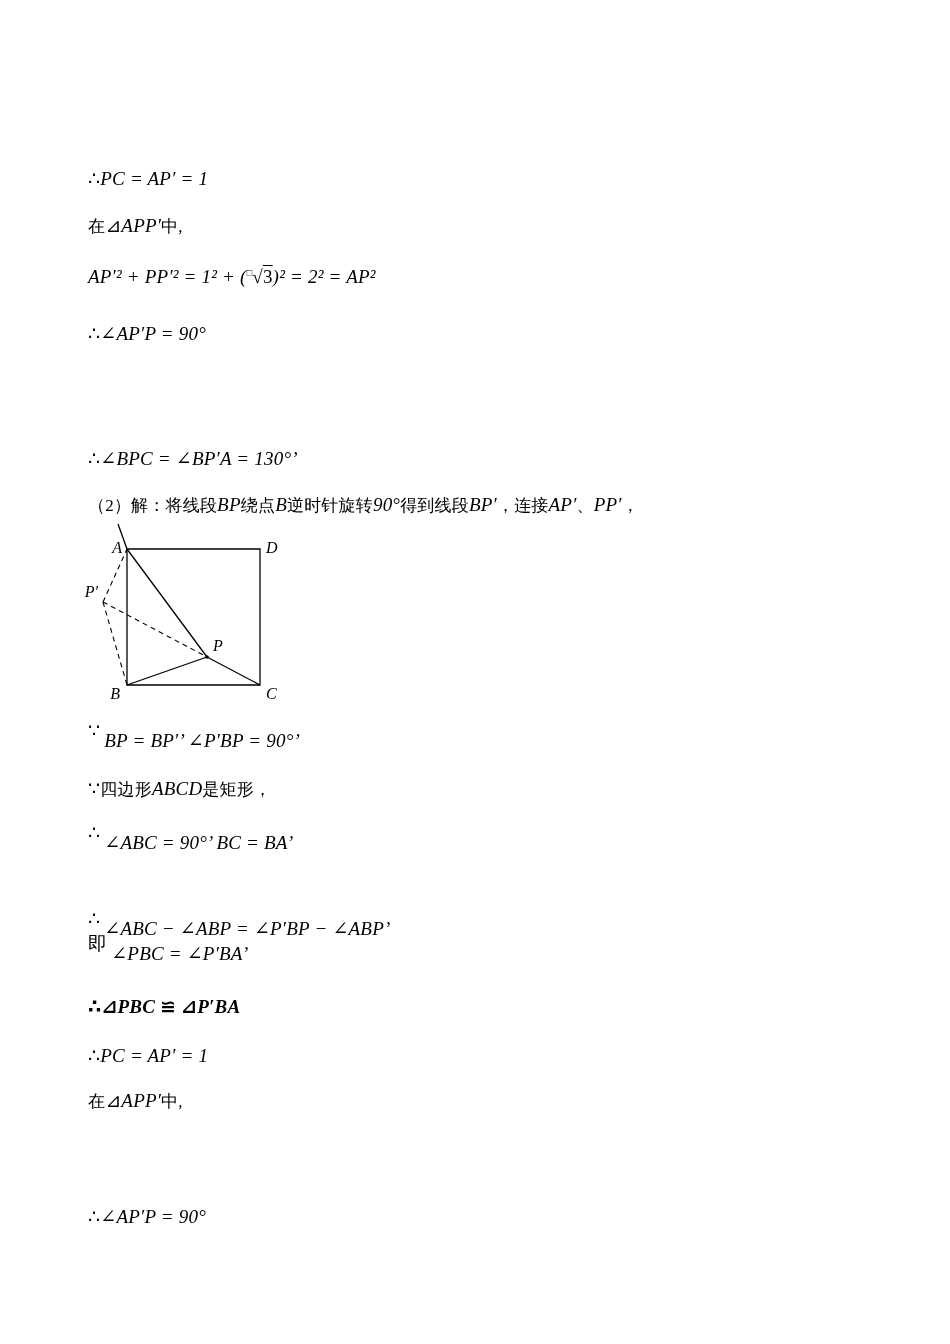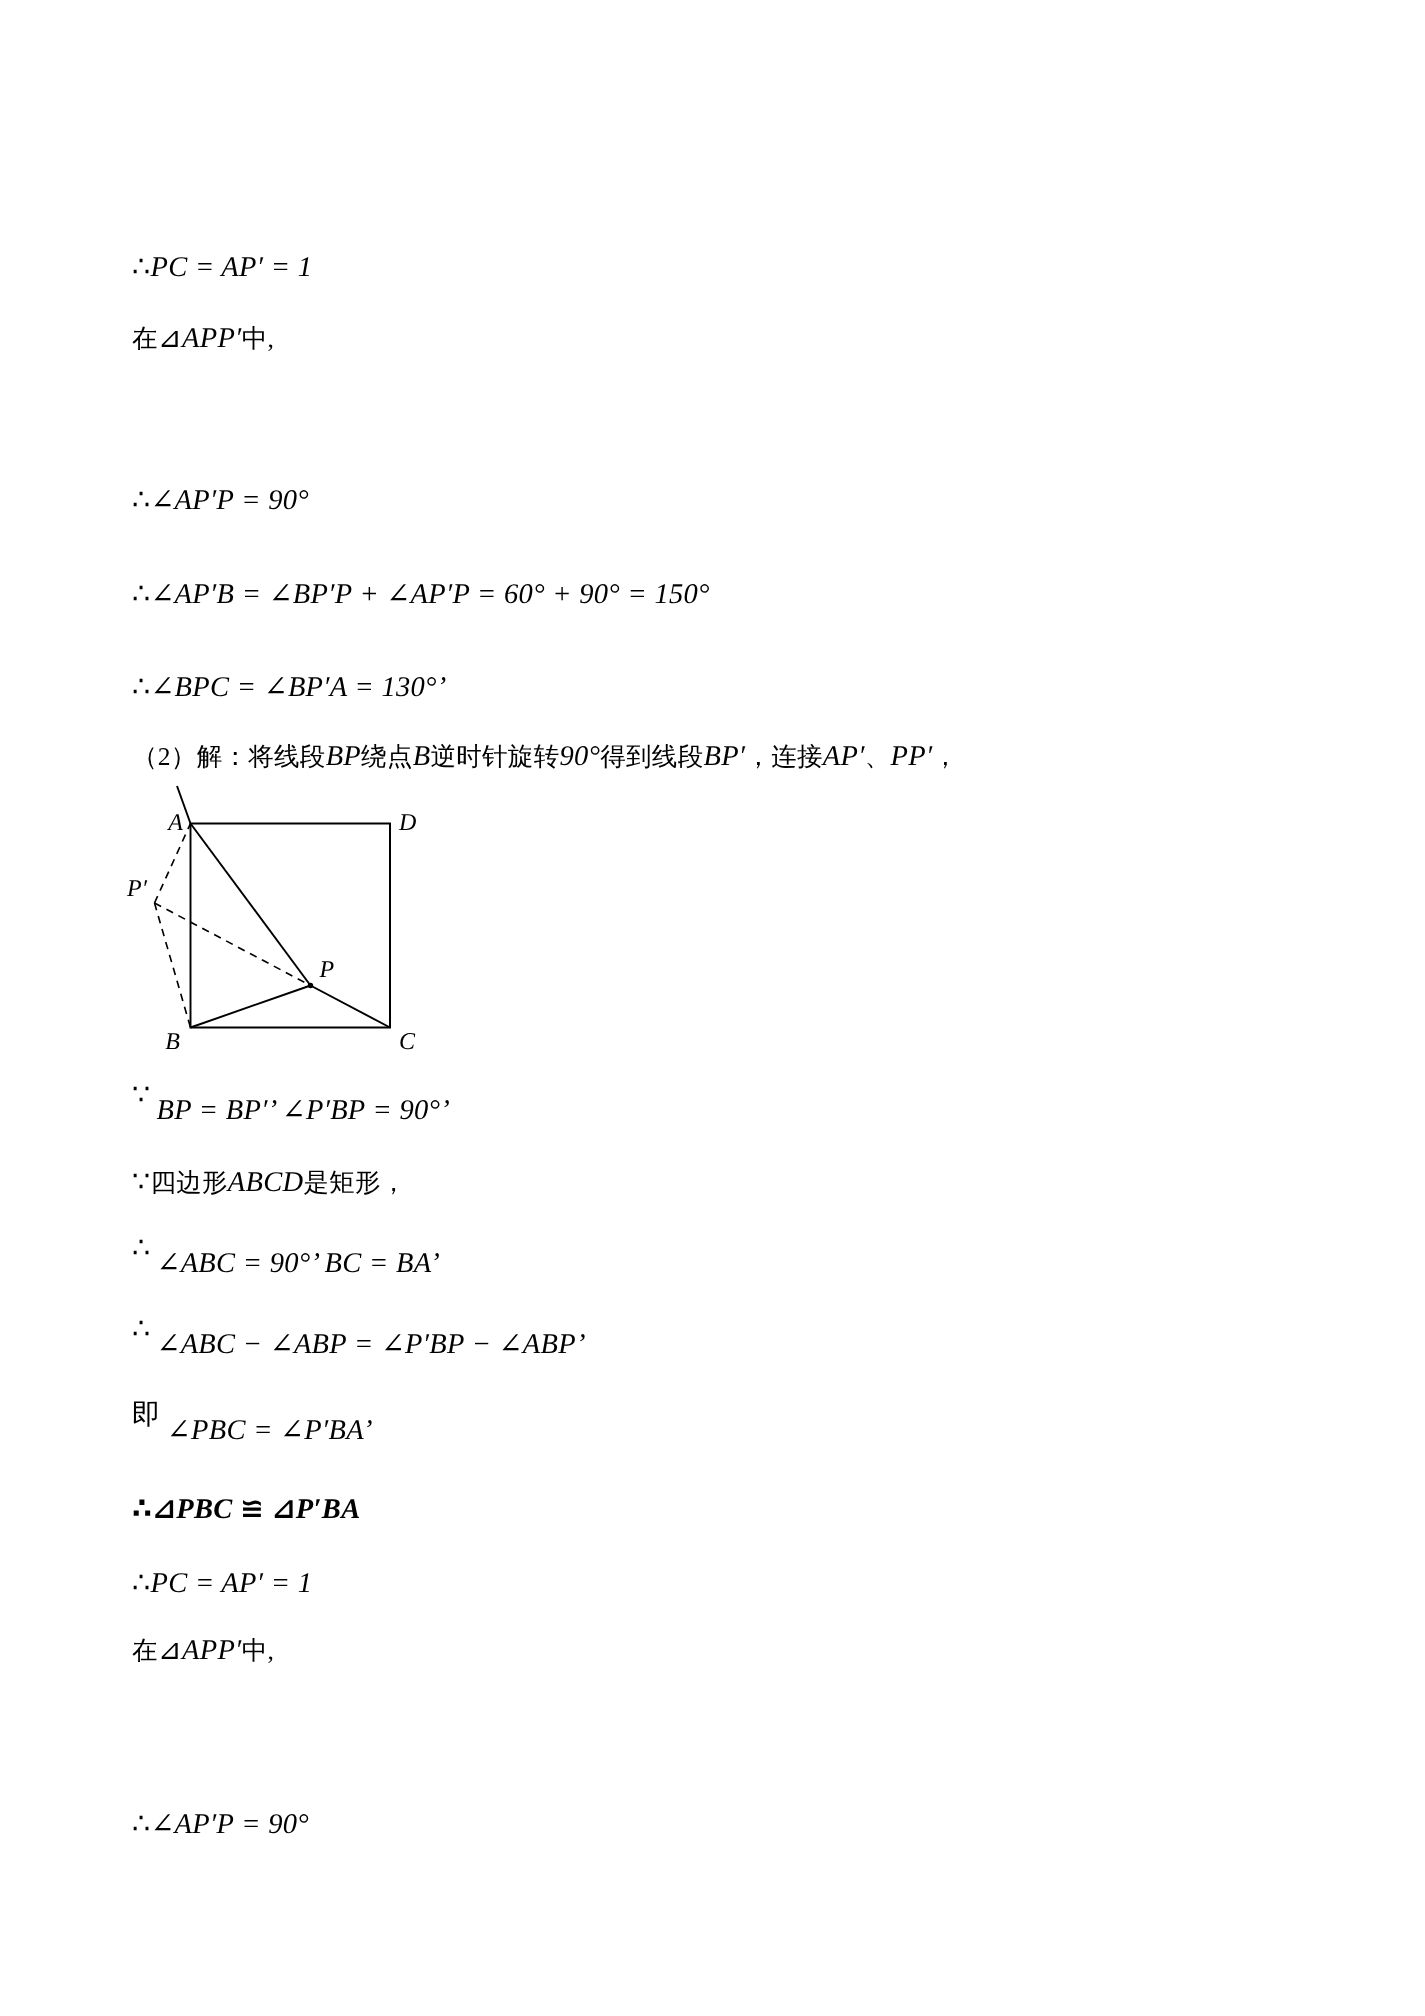--- a/index.html
+++ b/index.html
@@ -51,21 +51,21 @@
   .l1 {top:130px;}
   .l2 {top:177px;}
   .l3 {top:224px;}
   .l4 {top:285px;}
   .l5 {top:348px;}
   .l6 {top:410px;}
   .l7 {top:456px;text-align:center;}
   .l8 {top:692px;}
   .l9 {top:740px;}
   .l10{top:794px;}
-  .l11{top:848px;}
+  .l11{top:880px;}
   .l12{top:905px;}
   .l13{top:958px;font-weight:bold;}
   .l14{top:1007px;}
   .l15{top:1052px;}
   .l16{top:1098px;}
   .l17{top:1168px;}
   .figure{
     position:absolute;
     left:70px;
     top:478px;
@@ -79,22 +79,22 @@
     fill:#000;
   }
 </style>
 </head>
 <body>
 
 <div class="page">
 
   <div class="line l1"><span class="seg-m">∴PC = AP′ = 1</span></div>
   <div class="line l2"><span class="seg-c">在</span><span class="seg-m">⊿APP′</span><span class="seg-c">中,</span></div>
+  <div class="line l3"><span class="seg-m">AP′² + PP′² = 1² + (</span><span class="seg-sup">□</span><span class="seg-m">√</span><span class="seg-rad">3</span><span class="seg-m">)² = 2² = AP²</span></div>
   <div class="line l4"><span class="seg-m">∴∠AP′P = 90°</span></div>
-  <div class="line l5"><span class="seg-m">∴∠AP′B = ∠BP′P + ∠AP′P = 60° + 90° = 150°</span></div>
   <div class="line l6"><span class="seg-m">∴∠BPC = ∠BP′A = 130°’</span></div>
   <div class="line l7"><span class="seg-c">（2）解：将线段</span><span class="seg-m">BP</span><span class="seg-c">绕点</span><span class="seg-m">B</span><span class="seg-c">逆时针旋转</span><span class="seg-m">90°</span><span class="seg-c">得到线段</span><span class="seg-m">BP′</span><span class="seg-c">，连接</span><span class="seg-m">AP′</span><span class="seg-c">、</span><span class="seg-m">PP′</span><span class="seg-c">，</span></div>
 
   <div class="figure">
     <svg width="240" height="200" viewBox="0 0 240 200">
 
       <polygon points="57,34 190,34 190,170 57,170" fill="none" stroke="#000" stroke-width="1.3"></polygon>
 
       <line x1="48" y1="9" x2="57" y2="34" stroke="#000" stroke-width="1.3"></line>
 

